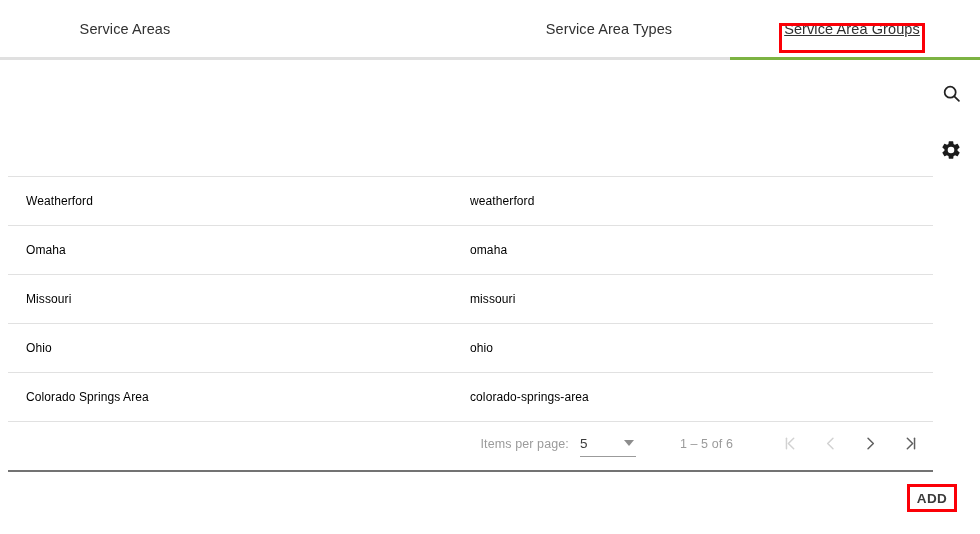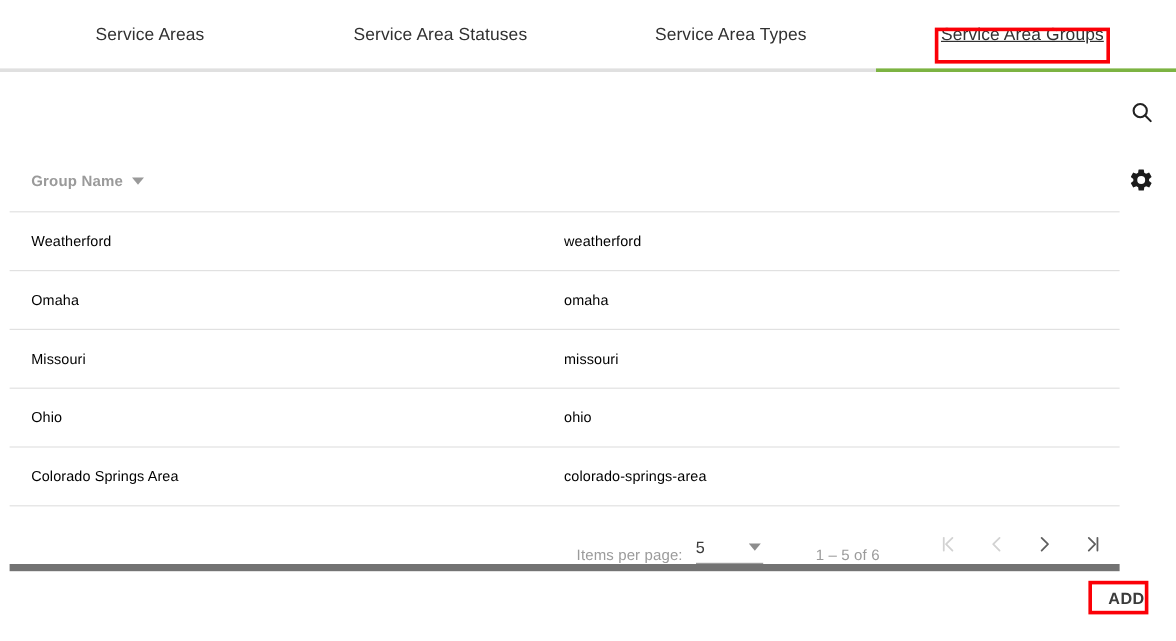--- a/index.html
+++ b/index.html
@@ -129,23 +129,23 @@
     letter-spacing: .1px;
   }
 
   
   .paginator {
     position: absolute;
     left: 8px;
     top: 417px;
     width: 925px;
     height: 53px;
-    border-bottom: 6px solid #737373;
-    display: flex;
-    align-items: flex-end;
+    border-bottom: 2px solid #737373;
+    display: flex;
+    align-items: center;
     justify-content: flex-end;
   }
   .ipp-label {
     font-size: 12.5px;
     color: #9b9b9b;
     letter-spacing: .1px;
     margin-right: 11px;
   }
   .ipp-select {
     position: relative;
@@ -192,40 +192,37 @@
   .add-wrap {
     position: absolute;
     left: 907px;
     top: 484px;
     width: 50px;
     height: 28px;
     border: 3px solid #fb0007;
     box-sizing: border-box;
     display: flex;
     align-items: center;
-    justify-content: flex-end;
+    justify-content: center;
     cursor: pointer;
   }
   .add-label {
     font-size: 13.5px;
     font-weight: bold;
     color: #3b3b3b;
     letter-spacing: .4px;
   }
 </style>
 </head>
 <body>
 
 <div class="tab-bar">
   <div class="tab tab-0">
     <span>Service Areas</span>
   </div>
-  <div class="tab tab-1">
-    <span>Service Area Statuses</span>
-  </div>
   <div class="tab tab-2">
     <span>Service Area Types</span>
   </div>
   <div class="tab tab-3">
     <span>Service Area Groups</span>
   </div>
 
   <div class="tab-active-box"></div>
   <div class="tab-underline-inactive"></div>
   <div class="tab-underline-active"></div>
@@ -240,24 +237,20 @@
 
 <div class="icon-btn gear-btn">
   <svg width="22" height="22" viewBox="0 0 24 24">
     <path fill="#1c1c1c" d="M19.14 12.94a7.07 7.07 0 0 0 0-1.88l2.03-1.58a.5.5 0 0 0 .12-.64l-1.92-3.32a.5.5 0 0 0-.6-.22l-2.39.96a7.3 7.3 0 0 0-1.62-.94l-.36-2.54a.5.5 0 0 0-.5-.42h-3.84a.5.5 0 0 0-.5.42l-.36 2.54c-.58.24-1.12.56-1.62.94l-2.39-.96a.5.5 0 0 0-.6.22L2.71 8.84a.5.5 0 0 0 .12.64l2.03 1.58a7.07 7.07 0 0 0 0 1.88l-2.03 1.58a.5.5 0 0 0-.12.64l1.92 3.32c.12.22.38.3.6.22l2.39-.96c.5.38 1.04.7 1.62.94l.36 2.54c.4.25.25.42.5.42h3.84a.5.5 0 0 0 .5-.42l.36-2.54c.58-.24 1.12-.56 1.62-.94l2.39.96c.22.08.48 0 .6-.22l1.92-3.32a.5.5 0 0 0-.12-.64l-2.03-1.58zM12 15.6A3.6 3.6 0 1 1 12 8.4a3.6 3.6 0 0 1 0 7.2z"></path>
   </svg>
 </div>
 
 <div class="table">
 
   <div class="t-row t-head">
-    <div class="col-name th">
-      <span>Group Name</span>
-      <span class="sort-caret"></span>
-    </div>
   </div>
 
   <div class="t-row">
     <div class="col-name td">Weatherford</div>
     <div class="col-url td">weatherford</div>
   </div>
 
   <div class="t-row">
     <div class="col-name td">Omaha</div>
     <div class="col-url td">omaha</div>

